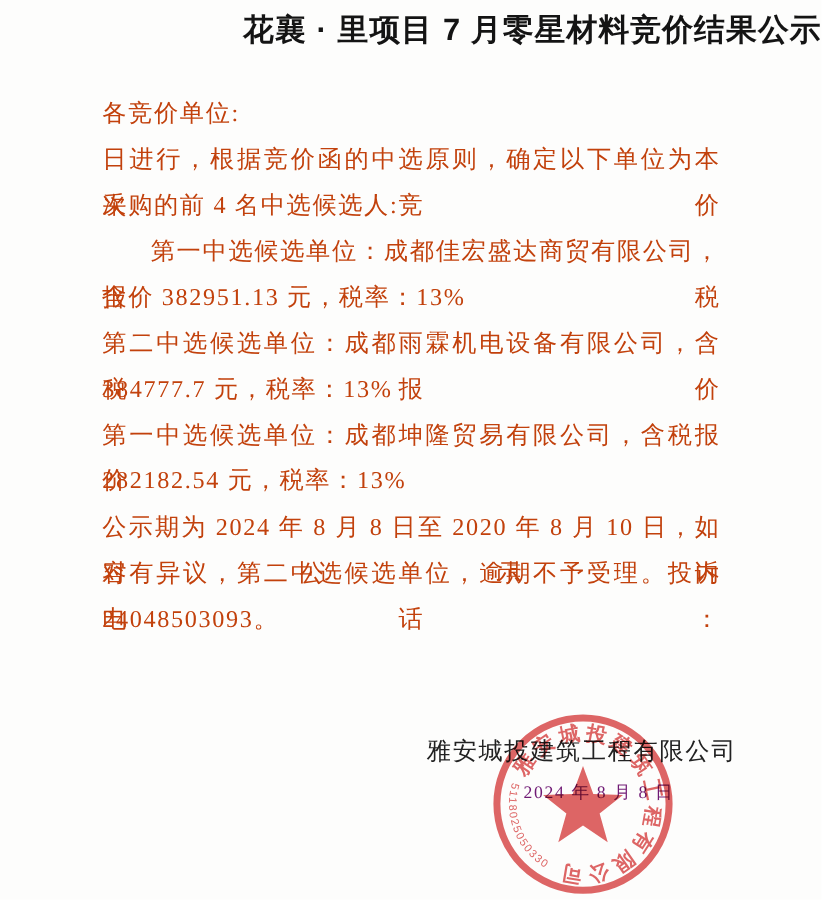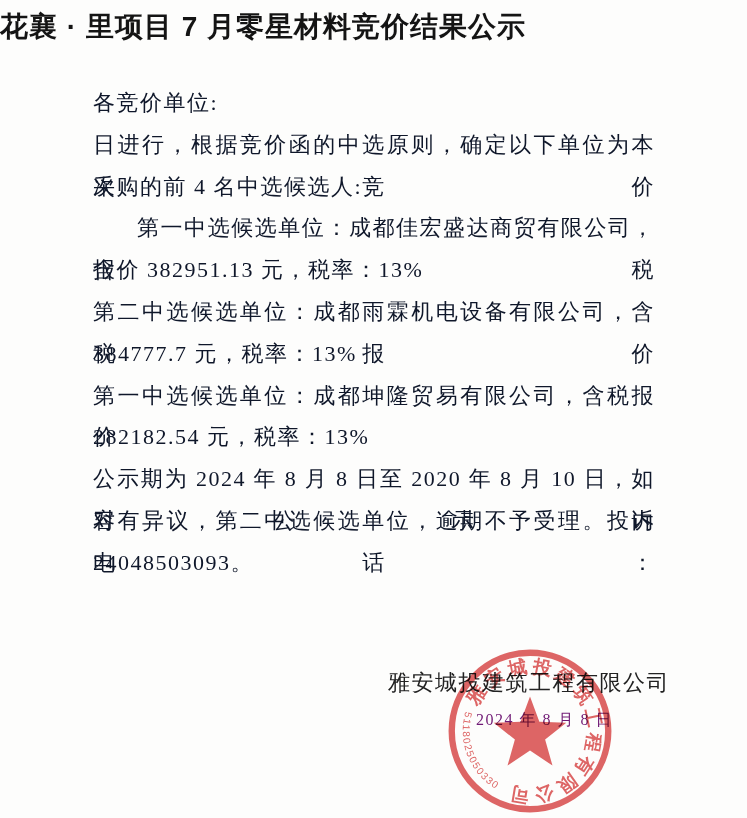--- a/index.html
+++ b/index.html
@@ -11,40 +11,40 @@
   }
   .page {
     position: relative;
     width: 747px; height: 818px;
     background: #fdfdfc;
     color: #1f1f1f;
   }
   .title {
     position: absolute;
     left: 0; right: 0; top: 8px;
-    text-align: left;
+    text-align: right;
     font-family: "Liberation Sans", "DejaVu Sans", sans-serif;
     font-weight: bold;
     font-size: 28px;
     letter-spacing: 1px;
     color: #141414;
   }
   .body-lines {
     position: absolute;
     left: 93px;
     top: 82px;
     width: 562px;
   }
   .line {
     font-size: 22px;
     line-height: 41.8px;
     height: 41.8px;
     letter-spacing: 1.5px;
     white-space: pre;
-    color: #0f172a;
+    color: #c2410c;
   }
   .line.fill {
     white-space: normal;
     text-align: justify;
     text-align-last: justify;
     text-justify: inter-character;
   }
   .line.indent { text-indent: 44px; }
   .sign-company {
     position: absolute;

